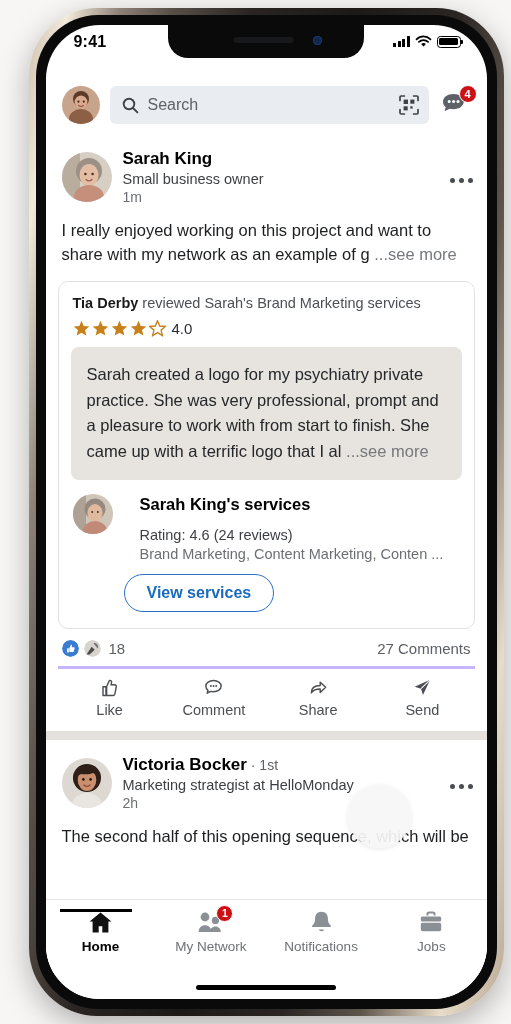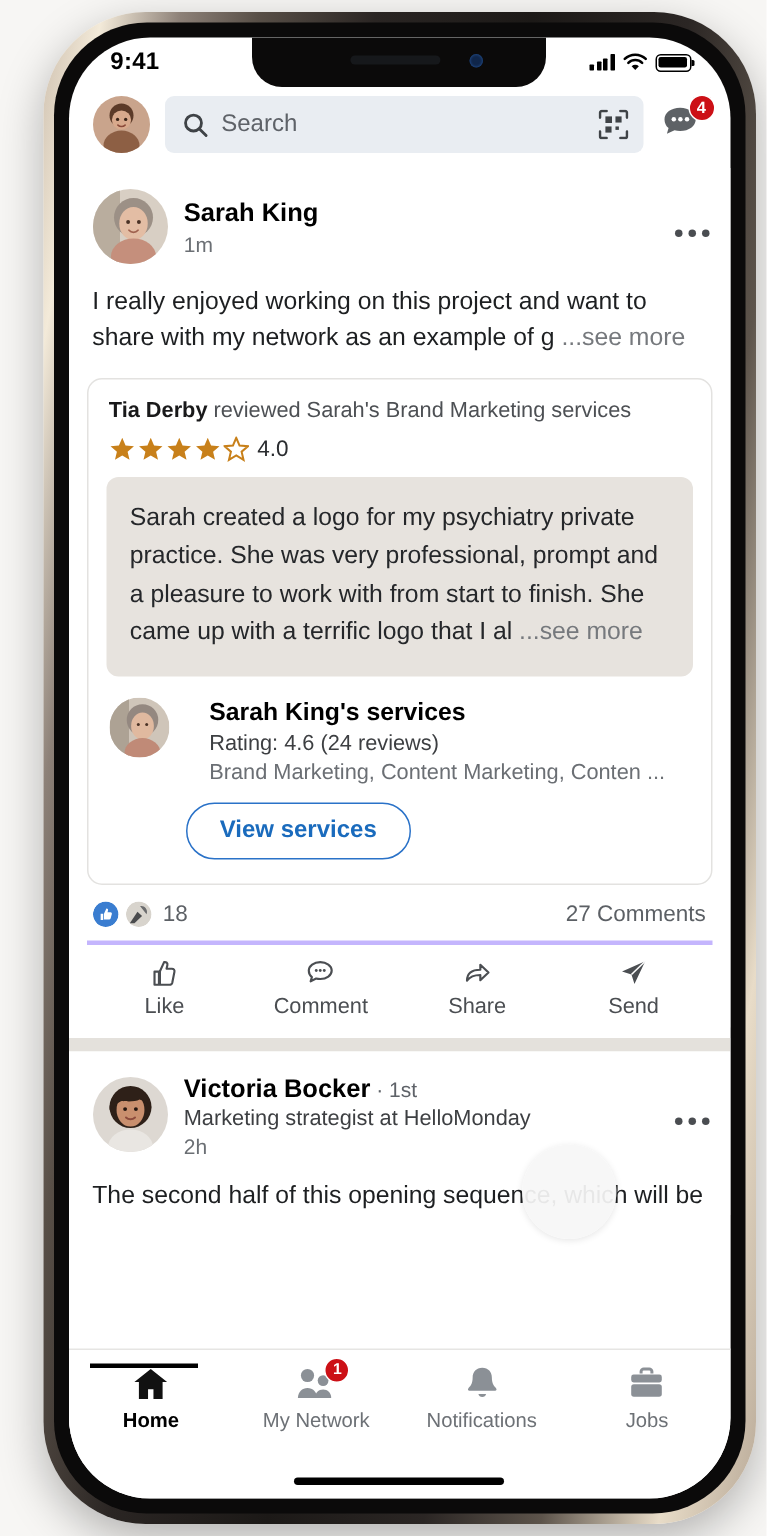--- a/index.html
+++ b/index.html
@@ -65,21 +65,21 @@
   .bars i:nth-child(3){height:8.5px}.bars i:nth-child(4){height:11px}
   .batt{
     width:24px;height:12px;border:1.5px solid #000;border-radius:3.5px;
     position:relative;padding:1.4px;
   }
   .batt::after{content:"";position:absolute;right:-3.5px;top:3.4px;width:2px;height:4px;
     background:#000;border-radius:0 1px 1px 0;}
   .batt span{display:block;height:100%;width:100%;background:#000;border-radius:1.5px;}
 
   
-  .appbar{ display:flex; align-items:center; gap:10px; padding:6px 14px 10px 16px; }
+  .appbar{ display:flex; align-items:center; gap:10px; padding:6px 14px 10px 16px;margin-top:22px; }
   .avatar{ border-radius:50%; overflow:hidden; flex:none; position:relative; }
   .av-me{ width:38px;height:38px; }
   .searchbar{
     flex:1; height:38px; background:#e9edf2; border-radius:6px;
     display:flex; align-items:center; gap:9px; padding:0 10px 0 12px;
   }
   .search-text{ flex:1; font-size:16px; color:#5e6268; }
   .qr{ width:20px;height:20px; flex:none; }
   .msg-btn{ position:relative; width:34px; height:34px; flex:none; }
   .badge{
@@ -119,21 +119,21 @@
   .star{ width:17px; height:17px; display:block; }
   .rv-score{ font-size:15px; color:#2b2d30; font-weight:500; }
   .quote{
     margin:10px 12px 0 12px; background:#e7e3de; border-radius:8px;
     padding:15px 16px 16px 16px;
     font-size:16.5px; line-height:1.55; color:#25272a;
   }
   .svc{ display:flex; gap:27px; padding:14px 14px 0 14px; }
   .av-svc{ width:40px;height:40px; }
   .svc-name{ font-size:16.5px; font-weight:bold; color:#000; line-height:1.25; }
-  .svc-rating{ font-size:14.5px; color:#3d3f42; margin-top:2px; }
+  .svc-rating{ font-size:14.5px; color:#3d3f42; margin-top:12px; }
   .svc-tags{ font-size:14.5px; color:#6b6f74; margin-top:3px; }
   .btn-services{
     display:inline-block; margin:12px 0 16px 65px;
     border:1.6px solid #2a72c8; color:#1a6bbd; background:#fff;
     border-radius:999px; padding:9px 22px;
     font-size:16px; font-weight:bold; font-family:inherit; cursor:pointer;
   }
 
   
   .counts{
@@ -270,20 +270,21 @@
               <circle cx="27" cy="19" r="13" fill="#9c9086"></circle>
               <ellipse cx="27" cy="23" rx="9.5" ry="11" fill="#e3bda4"></ellipse>
               <ellipse cx="27" cy="45" rx="15" ry="12" fill="#c58f7c"></ellipse>
               <circle cx="23.4" cy="22" r="1.3" fill="#4a3226"></circle>
               <circle cx="30.6" cy="22" r="1.3" fill="#4a3226"></circle>
               <path d="M24 27.5a4 4 0 0 0 6 0" stroke="#a0624f" stroke-width="1.2" fill="none" stroke-linecap="round"></path>
             </svg>
           </div>
           <div class="ph-text">
             <div class="ph-name">Sarah King</div>
+            <div class="ph-sub">Small business owner</div>
             <div class="ph-time">1m</div>
           </div>
           <div class="more-dots">
               <i></i>
               <i></i>
               <i></i>
             </div>
         </div>
 
         <div class="post-body">

